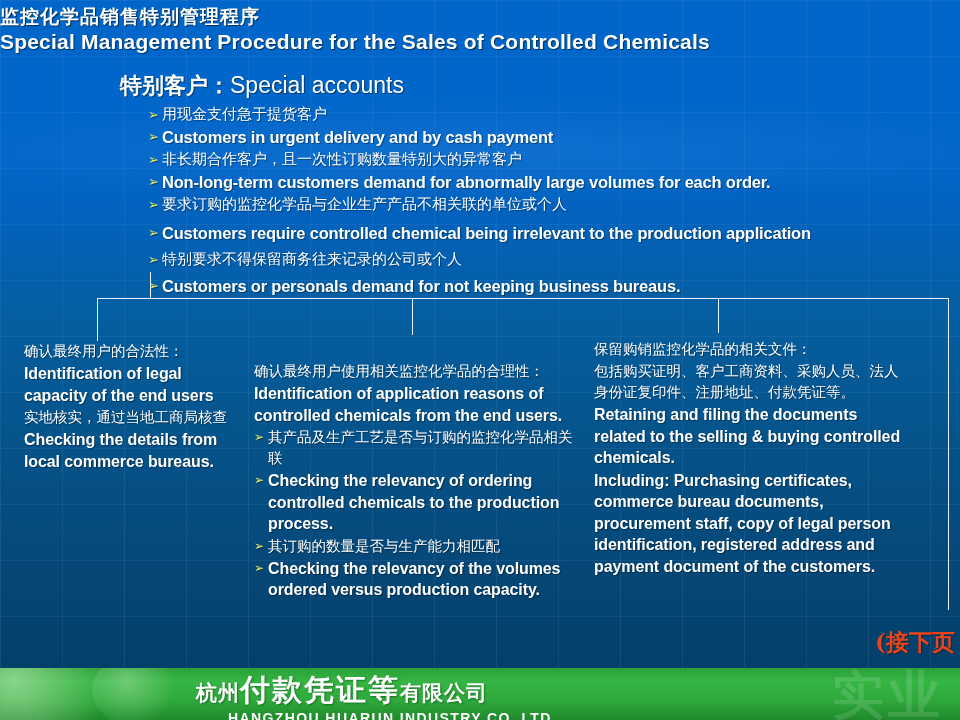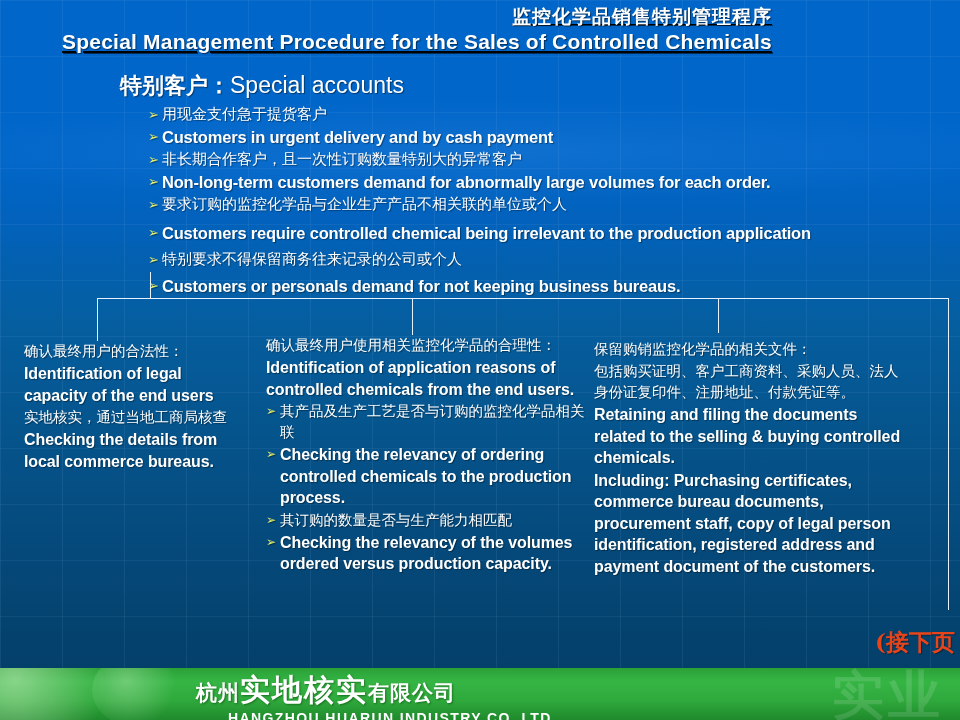--- a/index.html
+++ b/index.html
@@ -35,22 +35,21 @@
     position: absolute;
     left: -10%; top: 14%;
     width: 120%; height: 14%;
     background: radial-gradient(ellipse at 50% 50%, rgba(120,180,250,0.13), rgba(120,180,250,0) 72%);
     pointer-events: none;
   }
 
   
   .title-block {
     position: absolute; left: 0; top: 4px; width: 772px;
-    text-align: right;
-    text-decoration: underline;
+    text-align: left;
   }
   .title-cn {
     color: #ffffff;
     font-family: "DejaVu Serif", "Liberation Serif", serif;
     font-size: 19px;
     font-weight: bold;
     letter-spacing: 1px;
     line-height: 24px;
     text-shadow: 1px 1px 1px rgba(0,0,0,0.55);
   }
@@ -115,21 +114,21 @@
   #br-h   { left: 97px;  top: 298px; width: 851px; height: 1px; }
   #br-v1  { left: 97px;  top: 298px; width: 1px;  height: 43px; }
   #br-v2  { left: 412px; top: 298px; width: 1px;  height: 37px; }
   #br-v3  { left: 718px; top: 298px; width: 1px;  height: 35px; }
   #br-v4  { left: 948px; top: 298px; width: 1px;  height: 312px; }
   #br-up  { left: 150px; top: 272px; width: 1px;  height: 27px; }
 
   
   .col { position: absolute; color: #ffffff; }
   #col1 { left: 24px;  top: 341px; width: 218px; }
-  #col2 { left: 254px; top: 335px; width: 330px; margin-left: 12px; }
+  #col2 { left: 254px; top: 361px; width: 330px; }
   #col3 { left: 594px; top: 339px; width: 318px; }
 
   .p-cn {
     font-family: "DejaVu Serif", "Liberation Serif", serif;
     font-size: 14.5px;
     line-height: 21px;
     margin: 0 0 1px 0;
     text-shadow: 1px 1px 1px rgba(0,0,0,0.4);
   }
   .p-en {
@@ -270,17 +269,17 @@
     <p class="p-en">Retaining and filing the documents related to the selling &amp; buying controlled chemicals.</p>
     <p class="p-en">Including: Purchasing certificates, commerce bureau documents, procurement staff, copy of legal person identification, registered address and payment document of the customers.</p>
   </div>
 
   <div id="cont">(接下页</div>
 
   <div id="footer">
     <div class="orb1"></div>
     <div class="orb2"></div>
     <div class="wm">实业</div>
-    <div class="brand-cn"><span class="sm">杭州</span><span>实地核实</span><span class="sm">有限公司</span></div>
+    <div class="brand-cn"><span class="sm">杭州</span><span>付款凭证等</span><span class="sm">有限公司</span></div>
     <div class="brand-en">HANGZHOU  HUARUN  INDUSTRY  CO.,LTD</div>
   </div>
 
 </div>
 
 </body></html>

